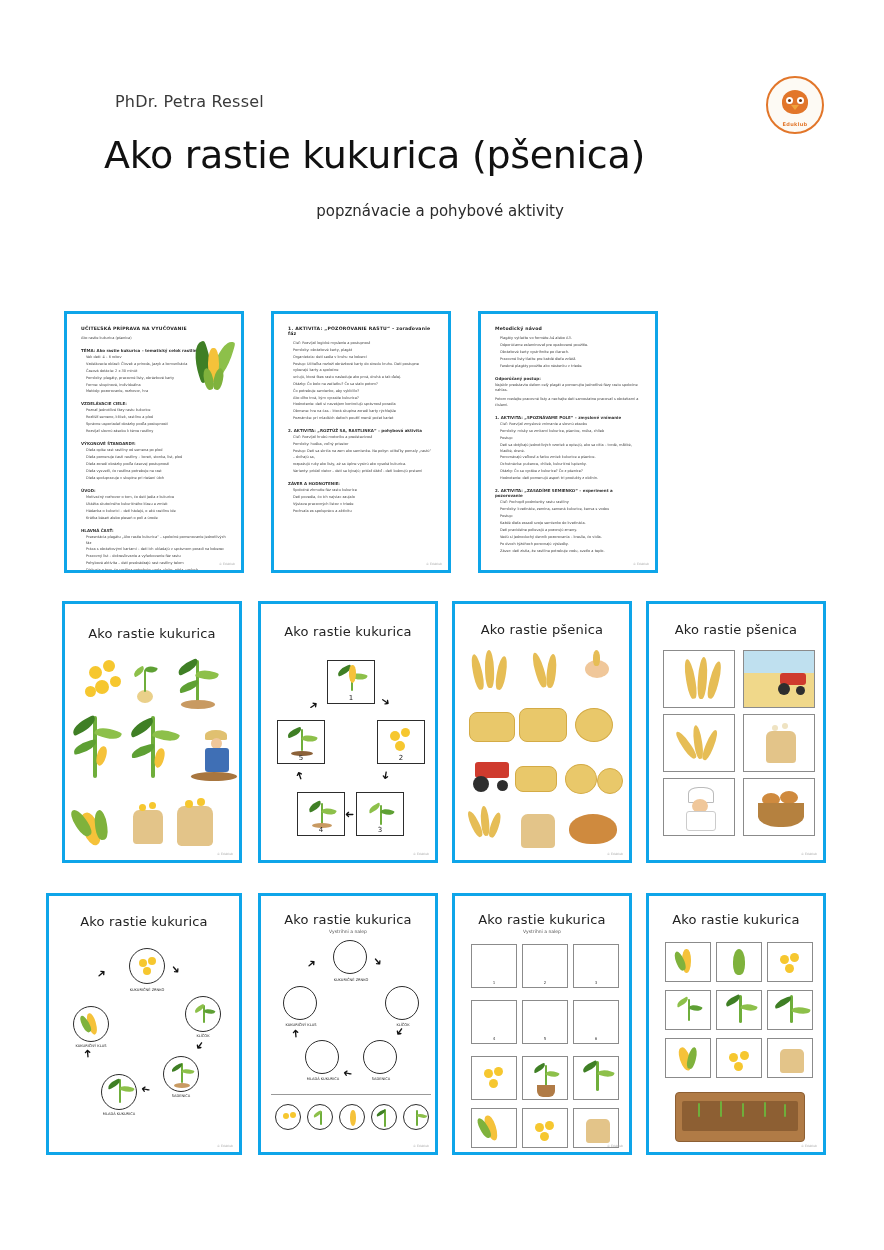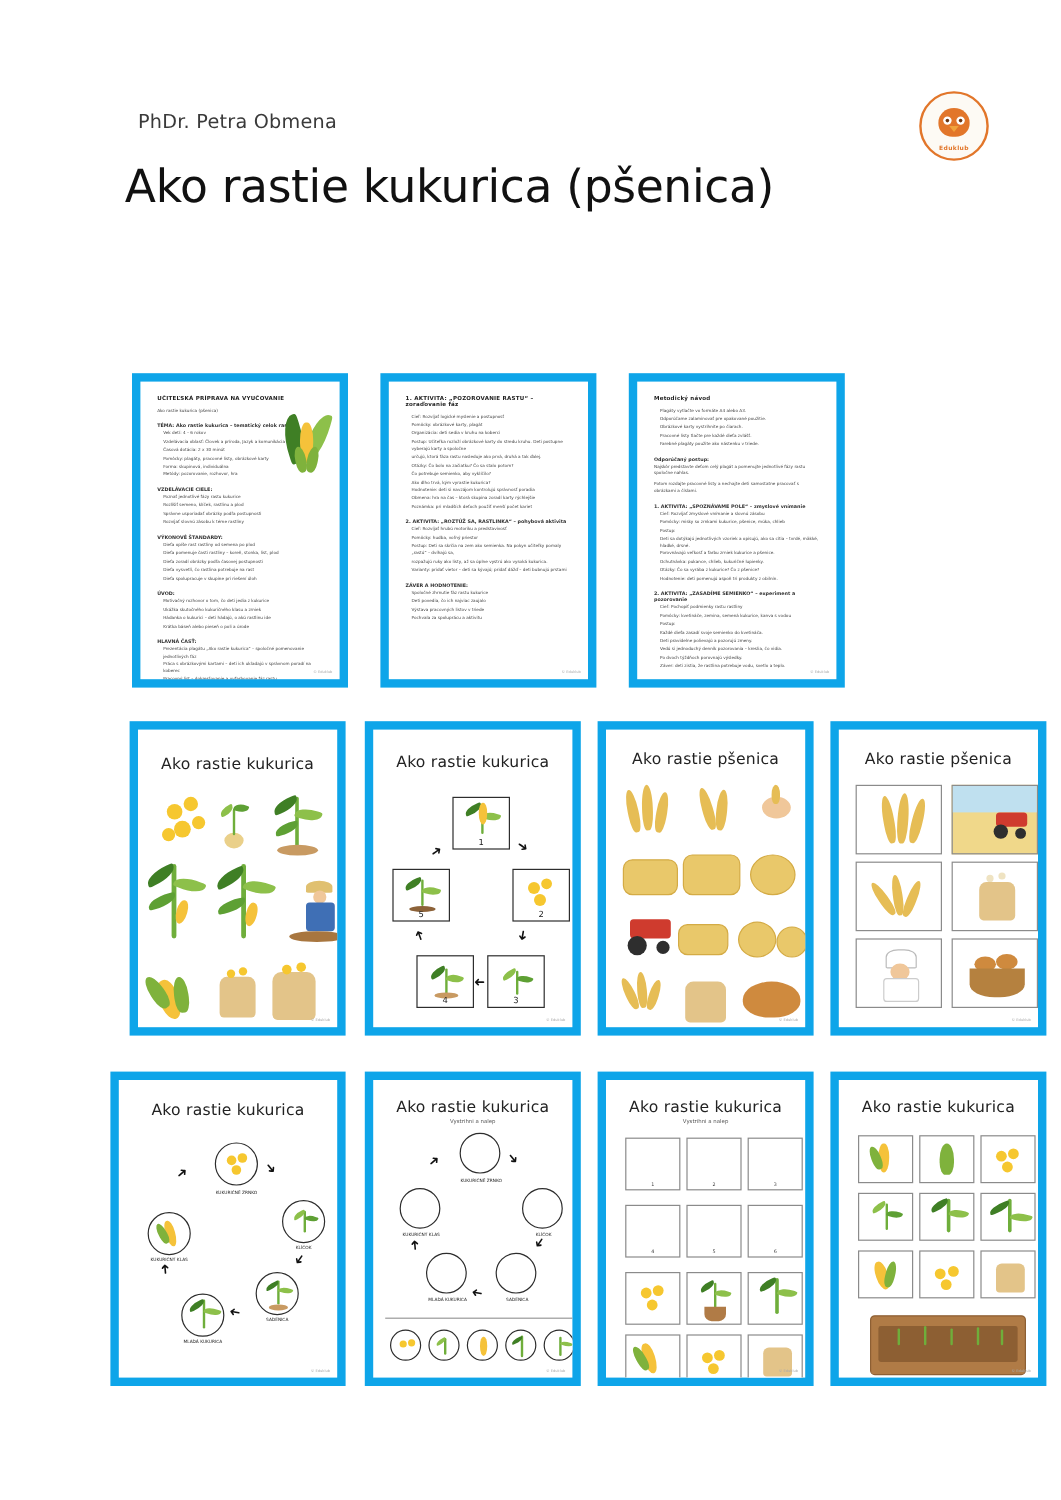--- a/index.html
+++ b/index.html
@@ -100,24 +100,23 @@
     font-size: 5px;
     color: #e2762a;
     letter-spacing: 0.3px;
     font-weight: bold;
   }
 
   
   .sheet {
     position: absolute;
     background: #fff;
-    border: 7px solid #0ea5e9;
+    border: 3px solid #0ea5e9;
     box-sizing: border-box;
     overflow: hidden;
-    margin-left: 46px;
   }
   .sheet-title {
     text-align: center;
     font-size: 13px;
     color: #222;
     letter-spacing: 0.2px;
   }
   .sheet-sub {
     text-align: center;
     font-size: 4.5px;
@@ -316,23 +315,24 @@
   .pot {
     position: absolute;
     background: #b07b46;
     border-radius: 0 0 6px 6px;
   }
 </style>
 </head>
 <body>
 
 <div class="header">
-  <div class="author">PhDr. Petra Obmena</div>
+  <div class="author">PhDr. Petra Ressel</div>
   <div class="main-title">Ako rastie kukurica (pšenica)</div>
   <div class="subtitle">
+    <div>popznávacie a pohybové aktivity</div>
   </div>
 </div>
 
 <div class="logo">
   <div class="owl"></div>
   <div class="eye-l"></div>
   <div class="eye-r"></div>
   <div class="pupil-l"></div>
   <div class="pupil-r"></div>
   <div class="beak"></div>

